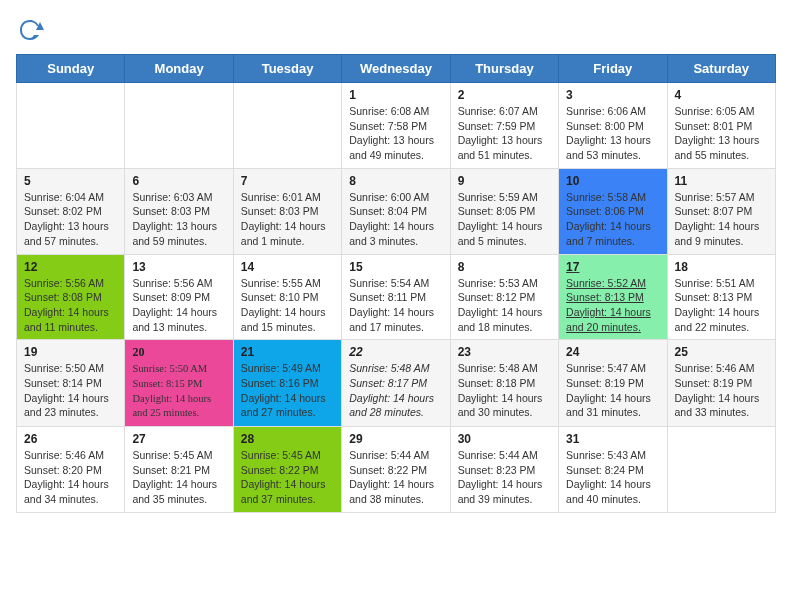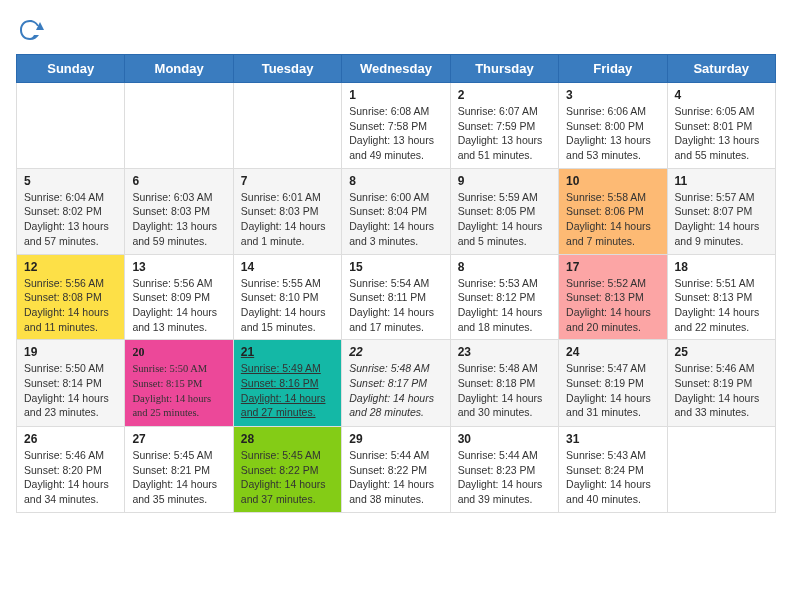--- a/index.html
+++ b/index.html
@@ -167,69 +167,69 @@
           <div class="day-info">Sunrise: 6:01 AM<br>Sunset: 8:03 PM<br>Daylight: 14 hours and 1 minute.</div>
         </td>
         <td style="background: rgb(245, 245, 245);">
           <div class="day-number">8</div>
           <div class="day-info">Sunrise: 6:00 AM<br>Sunset: 8:04 PM<br>Daylight: 14 hours and 3 minutes.</div>
         </td>
         <td style="background: rgb(245, 245, 245);">
           <div class="day-number">9</div>
           <div class="day-info">Sunrise: 5:59 AM<br>Sunset: 8:05 PM<br>Daylight: 14 hours and 5 minutes.</div>
         </td>
-        <td style="background: #fdba74;">
+        <td style="background: #3b82f6;">
           <div class="day-number">10</div>
           <div class="day-info">Sunrise: 5:58 AM<br>Sunset: 8:06 PM<br>Daylight: 14 hours and 7 minutes.</div>
         </td>
         <td style="background: rgb(245, 245, 245);">
           <div class="day-number">11</div>
           <div class="day-info">Sunrise: 5:57 AM<br>Sunset: 8:07 PM<br>Daylight: 14 hours and 9 minutes.</div>
         </td>
       </tr>
       <tr>
-        <td style="background: #fde047;">
+        <td style="background: #84cc16;">
           <div class="day-number">12</div>
           <div class="day-info">Sunrise: 5:56 AM<br>Sunset: 8:08 PM<br>Daylight: 14 hours and 11 minutes.</div>
         </td>
         <td style="background: rgb(255, 255, 255);">
           <div class="day-number">13</div>
           <div class="day-info">Sunrise: 5:56 AM<br>Sunset: 8:09 PM<br>Daylight: 14 hours and 13 minutes.</div>
         </td>
         <td style="background: rgb(255, 255, 255);">
           <div class="day-number">14</div>
           <div class="day-info">Sunrise: 5:55 AM<br>Sunset: 8:10 PM<br>Daylight: 14 hours and 15 minutes.</div>
         </td>
         <td style="background: rgb(255, 255, 255);">
           <div class="day-number">15</div>
           <div class="day-info">Sunrise: 5:54 AM<br>Sunset: 8:11 PM<br>Daylight: 14 hours and 17 minutes.</div>
         </td>
         <td style="background: rgb(255, 255, 255);">
           <div class="day-number">8</div>
           <div class="day-info">Sunrise: 5:53 AM<br>Sunset: 8:12 PM<br>Daylight: 14 hours and 18 minutes.</div>
         </td>
-        <td style="background: #fca5a5;">
+        <td style="background: #86efac; text-decoration: underline;">
           <div class="day-number">17</div>
           <div class="day-info">Sunrise: 5:52 AM<br>Sunset: 8:13 PM<br>Daylight: 14 hours and 20 minutes.</div>
         </td>
         <td style="background: rgb(255, 255, 255);">
           <div class="day-number">18</div>
           <div class="day-info">Sunrise: 5:51 AM<br>Sunset: 8:13 PM<br>Daylight: 14 hours and 22 minutes.</div>
         </td>
       </tr>
       <tr>
         <td style="background: rgb(245, 245, 245);">
           <div class="day-number">19</div>
           <div class="day-info">Sunrise: 5:50 AM<br>Sunset: 8:14 PM<br>Daylight: 14 hours and 23 minutes.</div>
         </td>
         <td style="background: #ec4899; font-family: Liberation Serif, serif;">
           <div class="day-number">20</div>
           <div class="day-info">Sunrise: 5:50 AM<br>Sunset: 8:15 PM<br>Daylight: 14 hours and 25 minutes.</div>
         </td>
-        <td style="background: #14b8a6; text-decoration: underline;">
+        <td style="background: #0ea5e9;">
           <div class="day-number">21</div>
           <div class="day-info">Sunrise: 5:49 AM<br>Sunset: 8:16 PM<br>Daylight: 14 hours and 27 minutes.</div>
         </td>
         <td style="background: rgb(245, 245, 245); font-style: italic;">
           <div class="day-number">22</div>
           <div class="day-info">Sunrise: 5:48 AM<br>Sunset: 8:17 PM<br>Daylight: 14 hours and 28 minutes.</div>
         </td>
         <td style="background: rgb(245, 245, 245);">
           <div class="day-number">23</div>
           <div class="day-info">Sunrise: 5:48 AM<br>Sunset: 8:18 PM<br>Daylight: 14 hours and 30 minutes.</div>

